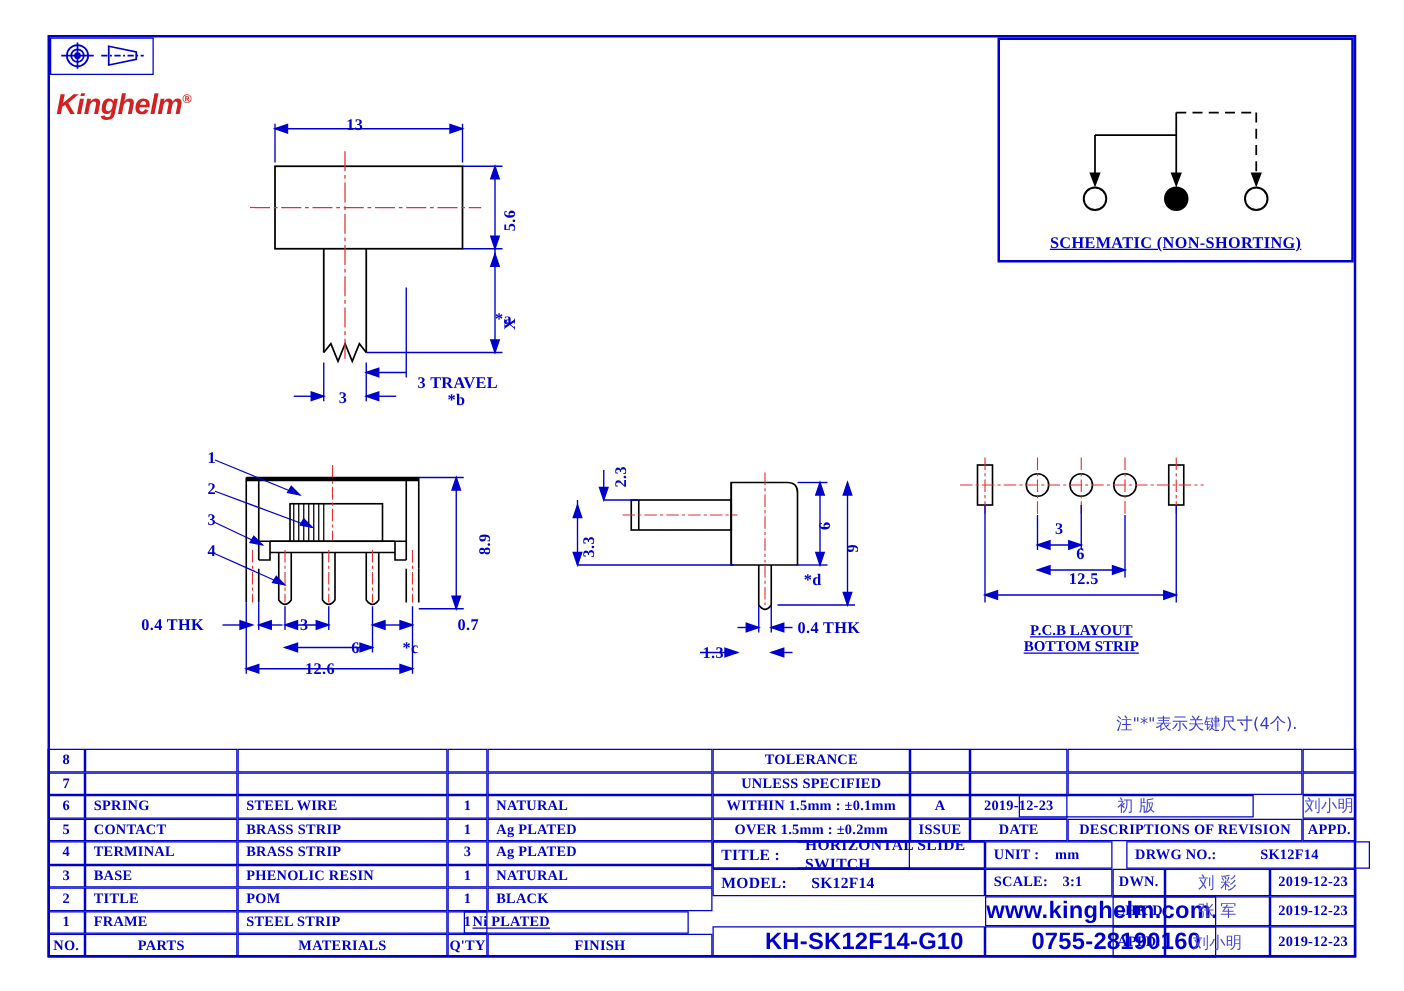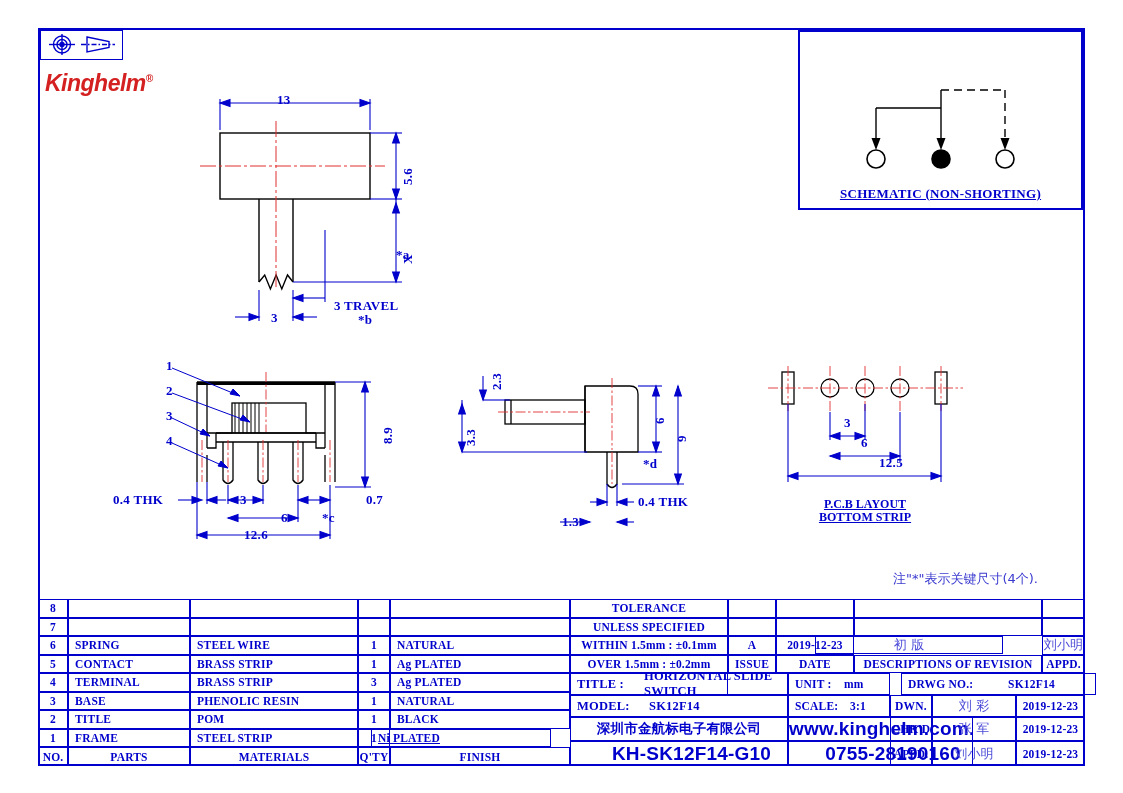--- a/index.html
+++ b/index.html
@@ -345,21 +345,21 @@
       <polygon points="70,96 80,92.6 80,99.4"></polygon>
       <polygon points="140,96 130,92.6 130,99.4"></polygon>
 
       <line x1="28" y1="116" x2="181" y2="116"></line>
       <polygon points="28,116 38,112.6 38,119.4"></polygon>
       <polygon points="181,116 171,112.6 171,119.4"></polygon>
     </g>
   </svg>
   <div class="lbl" style="left:844px;top:415px;">3</div>
   <div class="lbl" style="left:861px;top:435px;">6</div>
-  <div class="lbl" style="left:855px;top:455px;margin-left:24px;">12.5</div>
+  <div class="lbl" style="left:855px;top:455px;">12.5</div>
   <div class="cap" style="left:790px;top:498px;width:150px;">P.C.B  LAYOUT</div>
   <div class="cap" style="left:790px;top:511px;width:150px;">BOTTOM  STRIP</div>
 
   <div class="cn-note" style="left:893px;top:570px;">注"*"表示关键尺寸(4个).</div>
 
   <div id="tb">
 
     <div class="cell c" style="left:0;top:0;width:30px;height:18.5px;">8</div>
     <div class="cell l" style="left:30px;top:0;width:122px;height:18.5px;"></div>
     <div class="cell l" style="left:152px;top:0;width:168px;height:18.5px;"></div>
@@ -439,21 +439,20 @@
     <div class="cell c" style="left:816px;top:55.5px;width:188px;height:18.5px;">DESCRIPTIONS  OF  REVISION</div>
     <div class="cell c" style="left:1004px;top:55.5px;width:43px;height:18.5px;">APPD.</div>
 
     <div class="cell l big" style="left:532px;top:74px;width:158px;height:22px;padding-left:6px;">TITLE :</div>
     <div class="cell l big" style="left:600px;top:74px;width:150px;height:22px;border-left:none;border-right:none;">HORIZONTAL  SLIDE  SWITCH</div>
     <div class="cell c" style="left:532px;top:74px;width:218px;height:22px;background:transparent;"></div>
 
     <div class="cell l big" style="left:532px;top:96px;width:218px;height:22px;">MODEL:</div>
     <div class="cell l big" style="left:605px;top:96px;width:145px;height:22px;border:none;">SK12F14</div>
 
-    <div class="cell c cnbold" style="left:532px;top:118px;width:218px;height:24px;">深圳市金航标电子有限公司</div>
     <div class="cell c sans" style="left:532px;top:142px;width:218px;height:25px;">KH-SK12F14-G10</div>
 
     <div class="cell l" style="left:750px;top:74px;width:102px;height:22px;">UNIT :</div>
     <div class="cell l" style="left:800px;top:74px;width:52px;height:22px;border:none;">mm</div>
     <div class="cell l" style="left:750px;top:96px;width:102px;height:22px;">SCALE:</div>
     <div class="cell l" style="left:806px;top:96px;width:46px;height:22px;border:none;">3:1</div>
 
     <div class="cell c sans" style="left:750px;top:118px;width:185px;height:24px;">www.kinghelm.com.cn</div>
     <div class="cell c sans" style="left:750px;top:142px;width:185px;height:25px;">0755-28190160</div>
 

